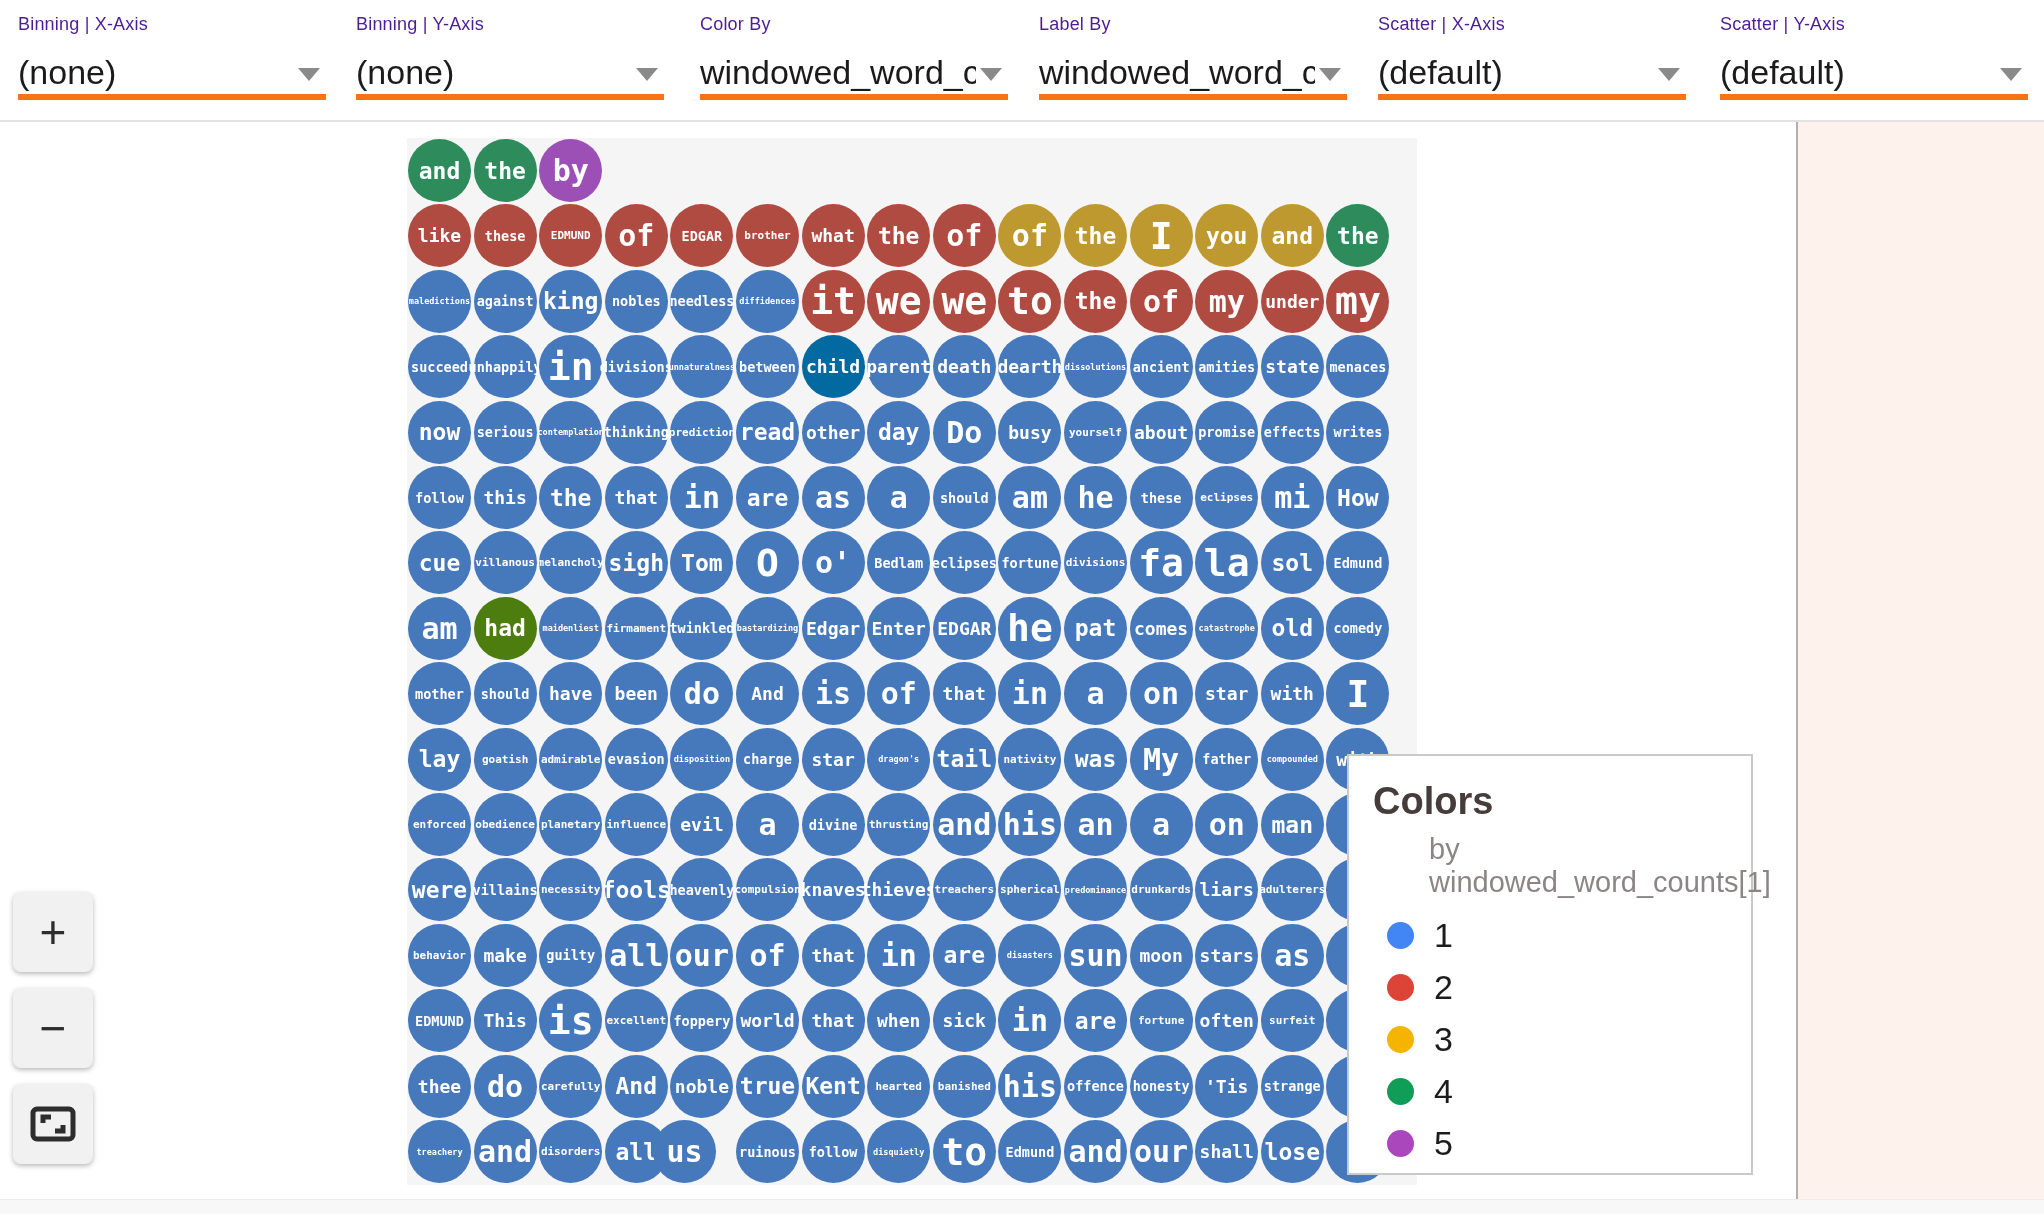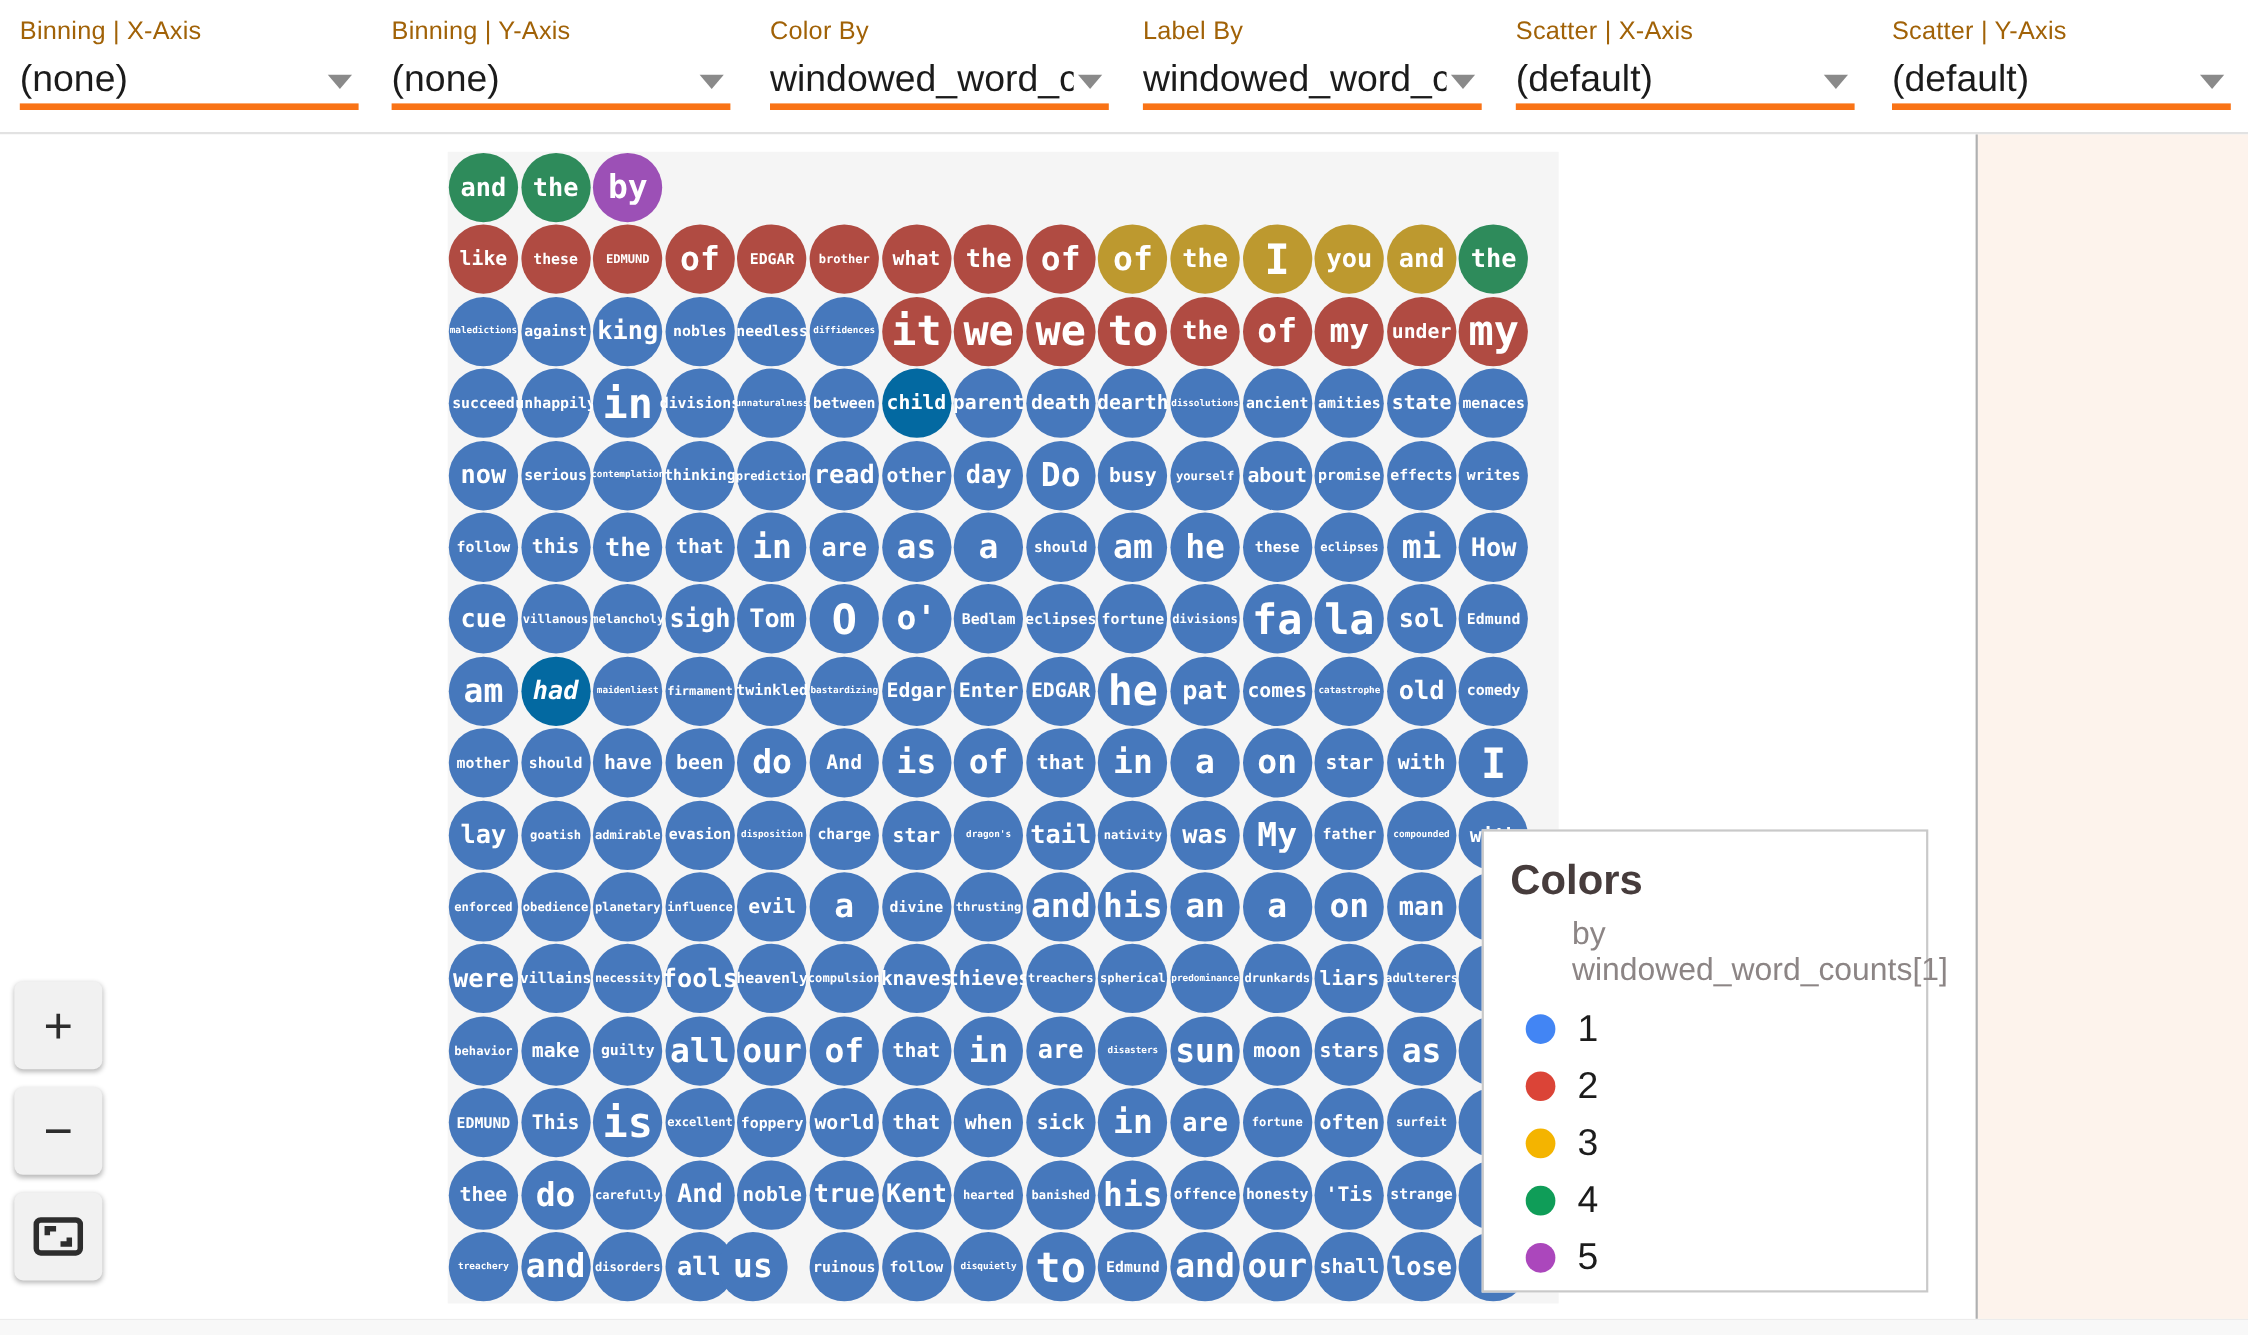--- a/index.html
+++ b/index.html
@@ -8,21 +8,21 @@
     font-family:"Liberation Sans", sans-serif;
     background:#ffffff;
     position:relative;
     overflow:hidden;
   }
   .app { position:relative; width:2044px; height:1214px; background:#fff; }
 
   
   .toolbar { position:absolute; left:0; top:0; width:2044px; height:122px; background:#fff; border-bottom:2px solid #e2e2e2; z-index:5; }
   .dropdown { position:absolute; top:14px; width:308px; height:96px; }
-  .dd-label { font-size:23px; color:#a16207; letter-spacing:0.2px; }
+  .dd-label { font-size:18px; color:#4c1d95; letter-spacing:0.2px; }
   .dd-value-wrap { position:absolute; left:0; top:30px; width:308px; height:56px; border-bottom:6px solid #f97316; overflow:hidden; }
   .dd-value { font-size:34px; color:#1b1b1b; line-height:56px; white-space:nowrap; overflow:hidden; width:276px; }
   .dd-arrow { position:absolute; right:6px; top:54px; width:0; height:0; border-left:11px solid transparent; border-right:11px solid transparent; border-top:13px solid #8a8a8a; }
 
   
   .grid-area { position:absolute; left:407px; top:138px; width:1010px; height:1047px; background:#f5f5f5; z-index:1; }
   .bubble {
     position:absolute; width:63px; height:63px; border-radius:50%;
     display:flex; align-items:center; justify-content:center;
     color:#ffffff; font-family:"DejaVu Sans Mono", monospace; font-weight:bold;
@@ -195,21 +195,21 @@
       <div class="bubble s6" style="left: 394.6px; top: 393.4px; background: rgb(70, 120, 188);">o'</div>
       <div class="bubble s3" style="left: 460.2px; top: 393.4px; background: rgb(70, 120, 188);">Bedlam</div>
       <div class="bubble s3" style="left: 525.8px; top: 393.4px; background: rgb(70, 120, 188);">eclipses</div>
       <div class="bubble s3" style="left: 591.4px; top: 393.4px; background: rgb(70, 120, 188);">fortune</div>
       <div class="bubble s2" style="left: 657px; top: 393.4px; background: rgb(70, 120, 188);">divisions</div>
       <div class="bubble s7" style="left: 722.6px; top: 393.4px; background: rgb(70, 120, 188);">fa</div>
       <div class="bubble s7" style="left: 788.2px; top: 393.4px; background: rgb(70, 120, 188);">la</div>
       <div class="bubble s5" style="left: 853.8px; top: 393.4px; background: rgb(70, 120, 188);">sol</div>
       <div class="bubble s3" style="left: 919.4px; top: 393.4px; background: rgb(70, 120, 188);">Edmund</div>
       <div class="bubble s6" style="left: 1px; top: 458.8px; background: rgb(70, 120, 188);">am</div>
-      <div class="bubble s5" style="left: 66.6px; top: 458.8px; background: #0369a1; font-style: italic;">had</div>
+      <div class="bubble s5" style="left: 66.6px; top: 458.8px; background: #4d7c0f;">had</div>
       <div class="bubble s1" style="left: 132.2px; top: 458.8px; background: rgb(70, 120, 188);">maidenliest</div>
       <div class="bubble s2" style="left: 197.8px; top: 458.8px; background: rgb(70, 120, 188);">firmament</div>
       <div class="bubble s3" style="left: 263.4px; top: 458.8px; background: rgb(70, 120, 188);">twinkled</div>
       <div class="bubble s1" style="left: 329px; top: 458.8px; background: rgb(70, 120, 188);">bastardizing</div>
       <div class="bubble s4" style="left: 394.6px; top: 458.8px; background: rgb(70, 120, 188);">Edgar</div>
       <div class="bubble s4" style="left: 460.2px; top: 458.8px; background: rgb(70, 120, 188);">Enter</div>
       <div class="bubble s4" style="left: 525.8px; top: 458.8px; background: rgb(70, 120, 188);">EDGAR</div>
       <div class="bubble s7" style="left: 591.4px; top: 458.8px; background: rgb(70, 120, 188);">he</div>
       <div class="bubble s5" style="left: 657px; top: 458.8px; background: rgb(70, 120, 188);">pat</div>
       <div class="bubble s4" style="left: 722.6px; top: 458.8px; background: rgb(70, 120, 188);">comes</div>

